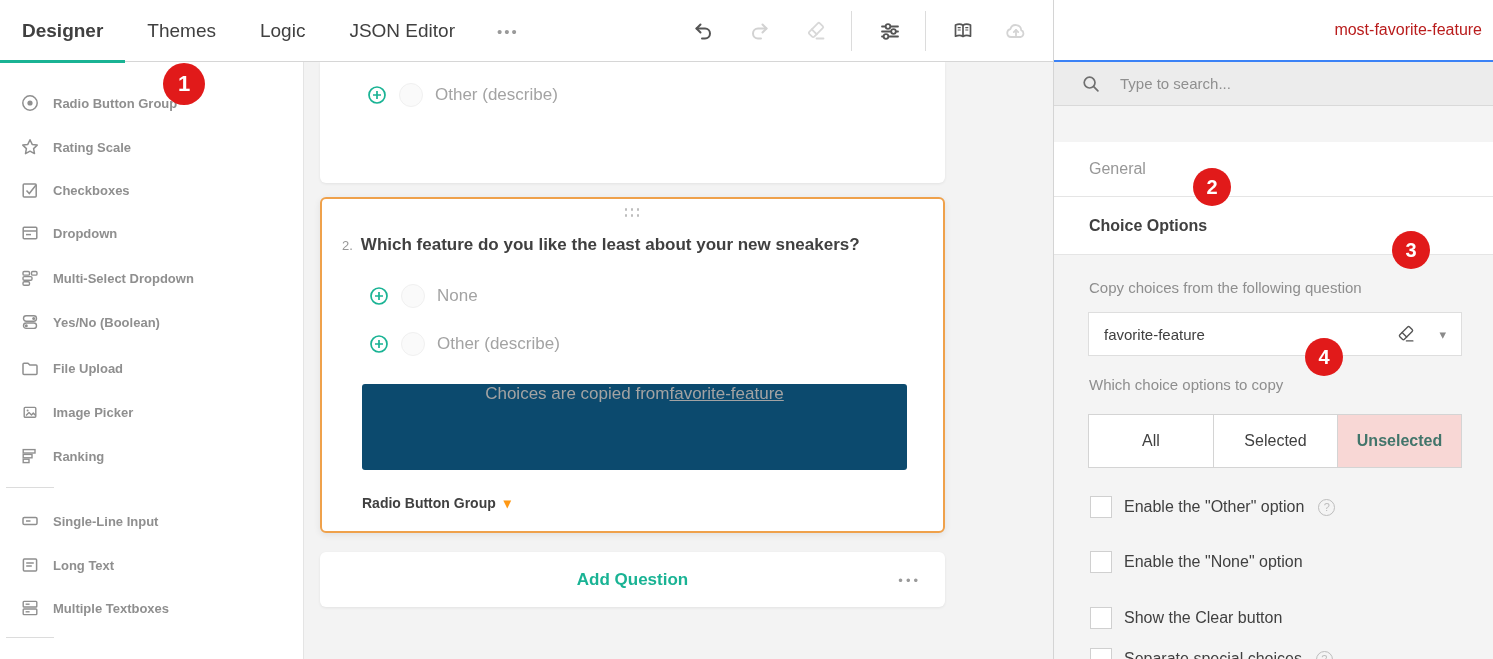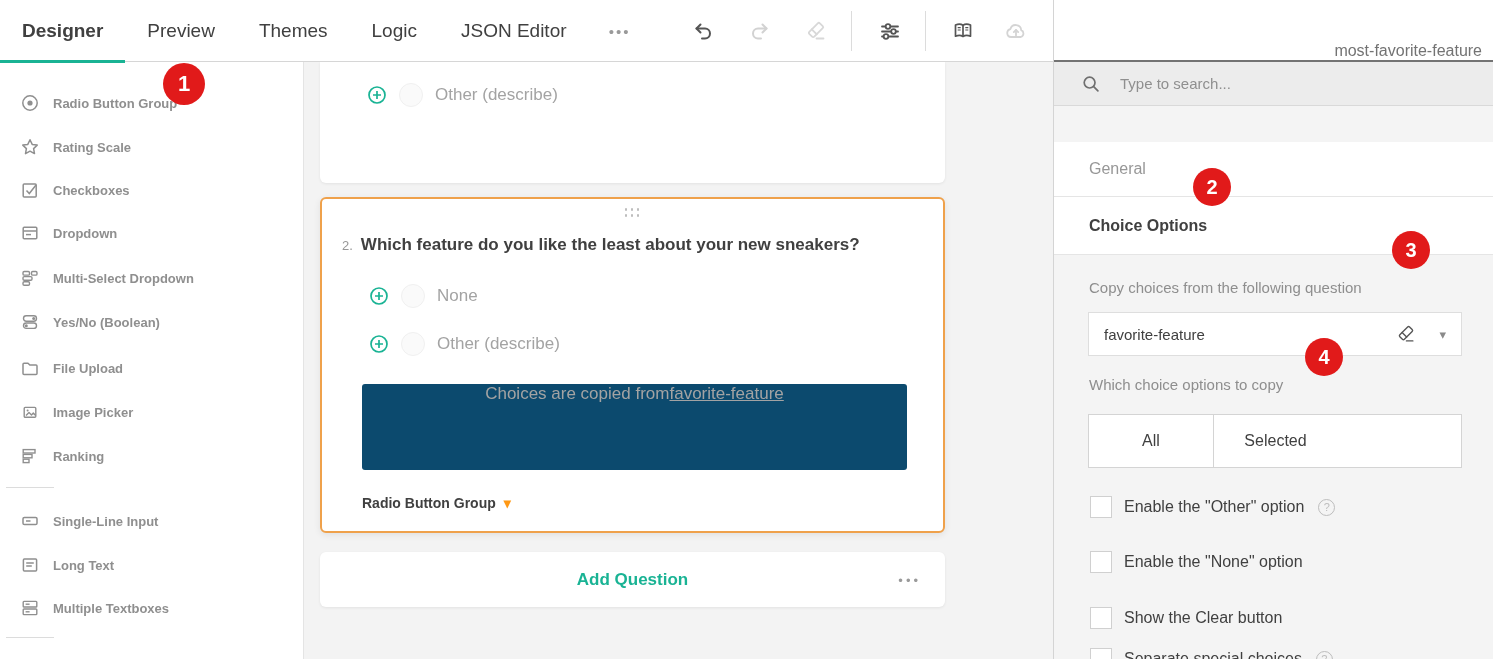--- a/index.html
+++ b/index.html
@@ -48,21 +48,21 @@
   .type-sel { display:flex; align-items:center; gap:8px; font-size:14px; font-weight:600; color:#404040; cursor:pointer; }
   .type-caret { color:#ff9814; font-size:14px; }
   .q-actions { display:flex; align-items:center; gap:30px; }
   .q-action { display:flex; align-items:center; gap:7px; font-size:14px; font-weight:600; color:#404040; cursor:pointer; }
 
   .addq-label { font-size:17px; font-weight:600; color:#19b394; }
   .card-more { position:absolute; right:24px; top:50%; transform:translateY(-50%); color:#9a9a9a; font-size:13px; letter-spacing:3px; cursor:pointer; }
 
   
   .rpanel { position:absolute; left:1053px; top:0; width:440px; height:659px; background:#f4f4f4; border-left:1px solid #d4d4d4; z-index:3; }
-  .rp-header { height:62px; background:#fff; border-bottom:2px solid #737373; display:flex; align-items:flex-end; justify-content:flex-end; padding-right:11px; font-size:16px; color:#737373; }
+  .rp-header { height:62px; background:#fff; border-bottom:2px solid #3b82f6; display:flex; align-items:center; justify-content:flex-end; padding-right:11px; font-size:16px; color:#b91c1c; }
   .rp-search { height:44px; background:#ececec; border-bottom:1px solid #d9d9d9; display:flex; align-items:center; padding-left:27px; gap:19px; }
   .rp-search input { border:none; outline:none; background:transparent; font-size:15px; color:#404040; font-family:"Liberation Sans",sans-serif; width:300px; }
   .rp-search input::placeholder { color:#8f8f8f; }
   .rp-section { height:55px; background:#fff; border-bottom:1px solid #e5e5e5; display:flex; align-items:center; padding-left:35px; font-size:16px; cursor:pointer; }
   .rp-section.general { color:#979797;margin-top:36px; }
   .rp-section.choice { height:58px; font-weight:700; color:#404040; }
   .rp-body { position:relative; height:429px; }
   .rp-label { position:absolute; left:35px; font-size:15px; color:#8e8e8e; white-space:nowrap; }
   .select-field { position:absolute; left:34px; top:57px; width:374px; height:44px; background:#fff; border:1px solid #dedede; display:flex; align-items:center; padding:0 15px; font-size:15px; color:#404040; cursor:pointer; }
   .sf-icons { margin-left:auto; display:flex; align-items:center; gap:22px; }
@@ -84,21 +84,20 @@
   .badge.b4 { left:1305px; top:338px; width:38px; height:38px; font-size:20px; }
 </style>
 </head>
 <body>
 
 <div class="app">
 
   <div class="topbar">
     <div class="tabs">
       <div class="tab active">Designer</div>
-      <div class="tab">Preview</div>
       <div class="tab">Themes</div>
       <div class="tab">Logic</div>
       <div class="tab">JSON Editor</div>
       <div class="tabs-more">•••</div>
     </div>
 
     <div class="tbtn" style="left:685px">
       <svg width="24" height="24" viewBox="0 0 24 24" fill="none" stroke="#555" stroke-width="2" stroke-linecap="round" stroke-linejoin="round">
           <path d="M9.5 5.5 5.5 9.5l4 4"></path>
           <path d="M5.5 9.5H14a5 5 0 0 1 0 10h-3"></path>
@@ -342,20 +341,21 @@
             </svg>
           <span class="sf-caret">▾</span>
         </span>
       </div>
 
       <div class="rp-label" style="top:121px">Which choice options to copy</div>
 
       <div class="segments">
         <div class="seg">All</div>
         <div class="seg">Selected</div>
+        <div class="seg sel">Unselected</div>
       </div>
 
       <div class="cb-row" style="top:240px">
         <span class="cb-box"></span>
         <span class="cb-label">Enable the "Other" option</span>
         <span class="help-ic">?</span>
       </div>
       <div class="cb-row" style="top:295px">
         <span class="cb-box"></span>
         <span class="cb-label">Enable the "None" option</span>

